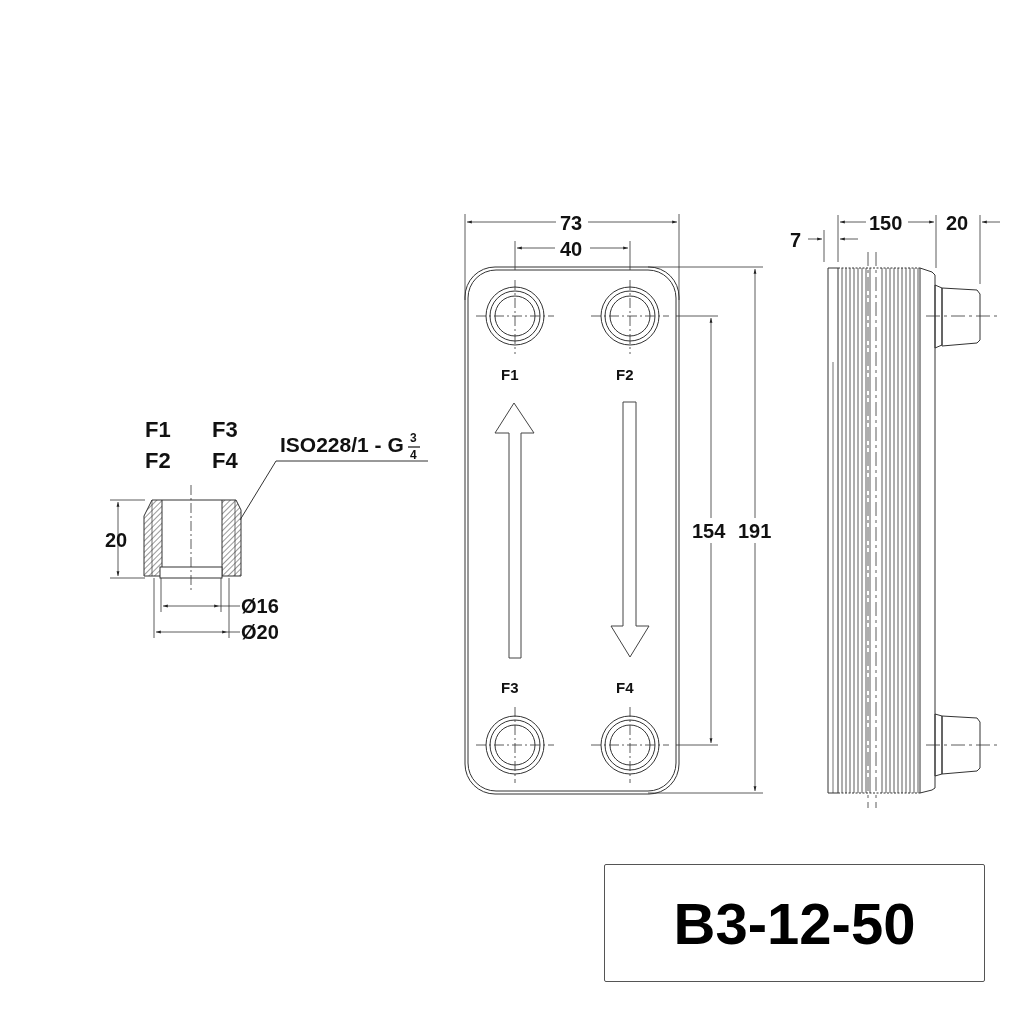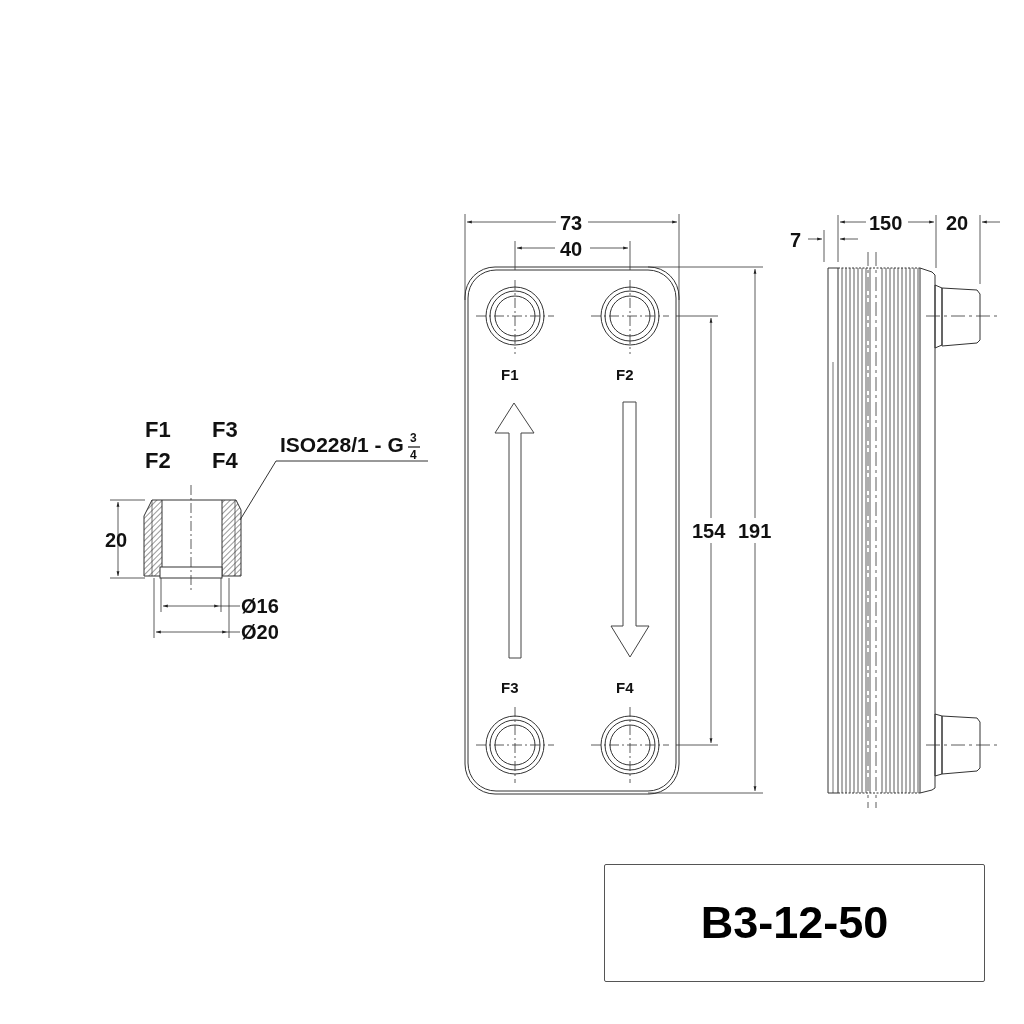--- a/index.html
+++ b/index.html
@@ -3,21 +3,21 @@
 <meta charset="utf-8">
 <style>
   html, body { margin:0; padding:0; background:#ffffff; }
   #canvas { position:relative; width:1024px; height:1024px; background:#ffffff; overflow:hidden; }
   svg { position:absolute; left:0; top:0; }
   .lbl { font-family:"Liberation Sans", sans-serif; font-weight:bold; fill:#111111; }
   .dim { font-size:20px; }
   .port { font-size:15px; }
   .big { font-size:22px; }
   .title-box { position:absolute; left:604px; top:864px; width:381px; height:118px; border:1.5px solid #555; border-radius:2px; box-sizing:border-box; display:flex; align-items:center; justify-content:center; }
-  .title-text { font-family:"Liberation Sans", sans-serif; font-weight:bold; font-size:45px; color:#000; letter-spacing:0px; }
+  .title-text { font-family:"Liberation Sans", sans-serif; font-weight:bold; font-size:58px; color:#000; letter-spacing:0px; }
 </style>
 </head>
 <body>
 
 <div id="canvas">
 <svg width="1024" height="1024" viewBox="0 0 1024 1024">
   <defs>
     <pattern id="hatch" width="4" height="4" patternUnits="userSpaceOnUse" patternTransform="rotate(45)">
       <line x1="0" y1="0" x2="0" y2="4" stroke="#555" stroke-width="1.2"></line>
     </pattern>

